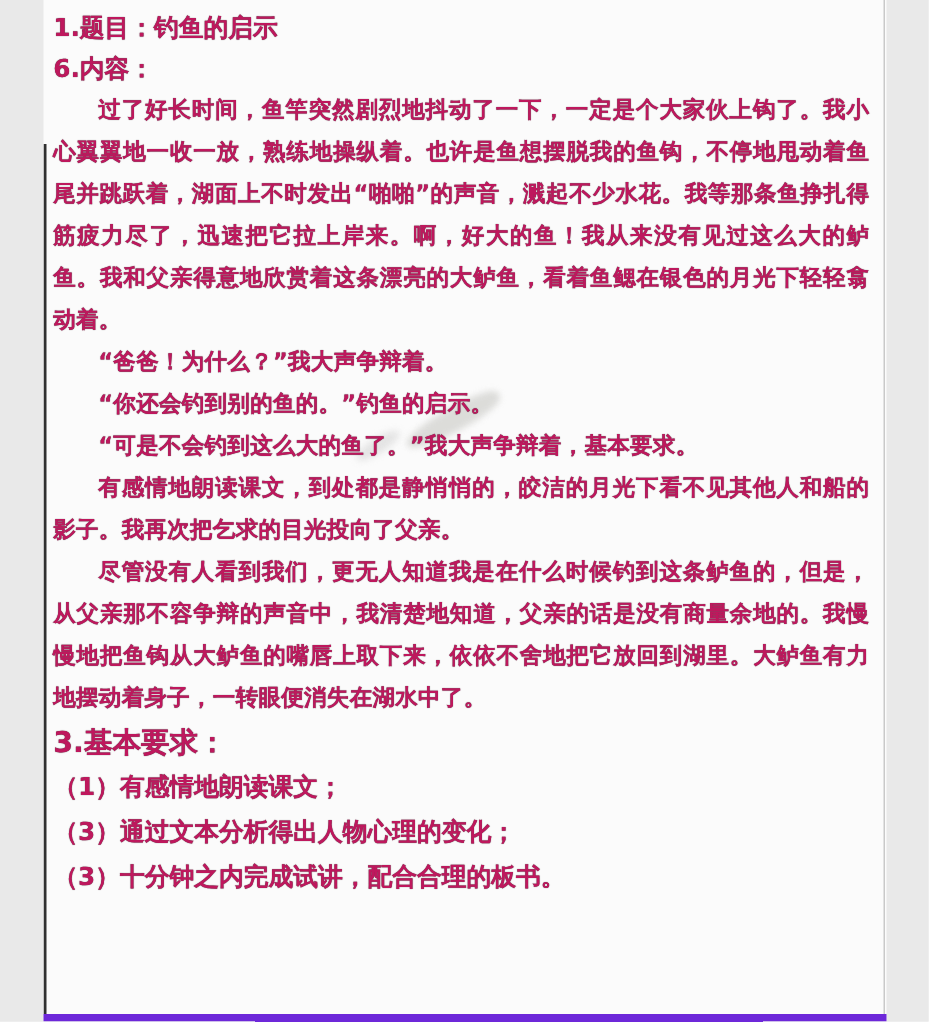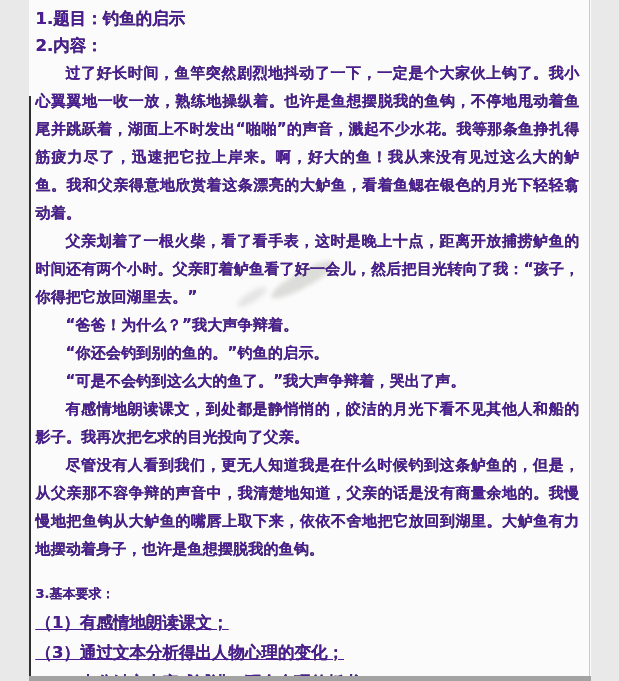--- a/index.html
+++ b/index.html
@@ -10,22 +10,22 @@
   .page {
     position: relative;
     width: 562px;
     height: 681px;
     margin: 0 auto;
     background: #fbfbfb;
     overflow: hidden;
     box-sizing: border-box;
     font-family: "DejaVu Sans", sans-serif;
     font-weight: 700;
-    color: #4c1d95;
-    border-bottom: 5px solid #a3a3a3;
+    color: #be185d;
+    border-bottom: 5px solid #6d28d9;
   }
   .edge-left {
     position: absolute;
     left: 0;
     top: 96px;
     bottom: 0;
     width: 2px;
     background: #303030;
   }
   .edge-right {
@@ -50,33 +50,32 @@
   .body-text p {
     font-size: 15px;
     line-height: 28px;
     margin: 0;
     text-indent: 2em;
     text-align: justify;
     letter-spacing: 0.2px;
     text-shadow: 0 0 0.6px rgba(0,0,0,0.8);
   }
   .req-label {
-    font-size: 13px;
+    font-size: 19px;
     line-height: 29px;
-    margin: 16px 0 0 0;
+    margin: 2px 0 0 0;
     text-shadow: 0 0 0.6px rgba(0,0,0,0.85);
   }
   .requirements p {
     font-size: 16.5px;
     line-height: 30px;
     margin: 0;
     text-indent: 0;
     text-shadow: 0 0 0.6px rgba(0,0,0,0.8);
     white-space: nowrap;
-    text-decoration: underline;
   }
   .smudge {
     position: absolute;
     left: 238px;
     top: 272px;
     width: 70px;
     height: 16px;
     background: #d7d7d4;
     border-radius: 60% 40% 50% 50%;
     transform: rotate(-28deg);
@@ -102,30 +101,29 @@
 <body>
 
 <div class="page">
   <div class="edge-left"></div>
   <div class="edge-right"></div>
   <div class="smudge"></div>
   <div class="smudge2"></div>
 
   <div class="content">
     <p class="head-line">1.题目：钓鱼的启示</p>
-    <p class="head-line">2.内容：</p>
+    <p class="head-line">6.内容：</p>
 
     <div class="body-text">
       <p>过了好长时间，鱼竿突然剧烈地抖动了一下，一定是个大家伙上钩了。我小心翼翼地一收一放，熟练地操纵着。也许是鱼想摆脱我的鱼钩，不停地甩动着鱼尾并跳跃着，湖面上不时发出“啪啪”的声音，溅起不少水花。我等那条鱼挣扎得筋疲力尽了，迅速把它拉上岸来。啊，好大的鱼！我从来没有见过这么大的鲈鱼。我和父亲得意地欣赏着这条漂亮的大鲈鱼，看着鱼鳃在银色的月光下轻轻翕动着。</p>
-      <p>父亲划着了一根火柴，看了看手表，这时是晚上十点，距离开放捕捞鲈鱼的时间还有两个小时。父亲盯着鲈鱼看了好一会儿，然后把目光转向了我：“孩子，你得把它放回湖里去。”</p>
       <p>“爸爸！为什么？”我大声争辩着。</p>
       <p>“你还会钓到别的鱼的。”钓鱼的启示。</p>
-      <p>“可是不会钓到这么大的鱼了。”我大声争辩着，哭出了声。</p>
+      <p>“可是不会钓到这么大的鱼了。”我大声争辩着，基本要求。</p>
       <p>有感情地朗读课文，到处都是静悄悄的，皎洁的月光下看不见其他人和船的影子。我再次把乞求的目光投向了父亲。</p>
-      <p>尽管没有人看到我们，更无人知道我是在什么时候钓到这条鲈鱼的，但是，从父亲那不容争辩的声音中，我清楚地知道，父亲的话是没有商量余地的。我慢慢地把鱼钩从大鲈鱼的嘴唇上取下来，依依不舍地把它放回到湖里。大鲈鱼有力地摆动着身子，也许是鱼想摆脱我的鱼钩。</p>
+      <p>尽管没有人看到我们，更无人知道我是在什么时候钓到这条鲈鱼的，但是，从父亲那不容争辩的声音中，我清楚地知道，父亲的话是没有商量余地的。我慢慢地把鱼钩从大鲈鱼的嘴唇上取下来，依依不舍地把它放回到湖里。大鲈鱼有力地摆动着身子，一转眼便消失在湖水中了。</p>
     </div>
 
     <p class="req-label">3.基本要求：</p>
 
     <div class="requirements">
       <p>（1）有感情地朗读课文；</p>
       <p>（3）通过文本分析得出人物心理的变化；</p>
       <p>（3）十分钟之内完成试讲，配合合理的板书。</p>
     </div>
   </div>

